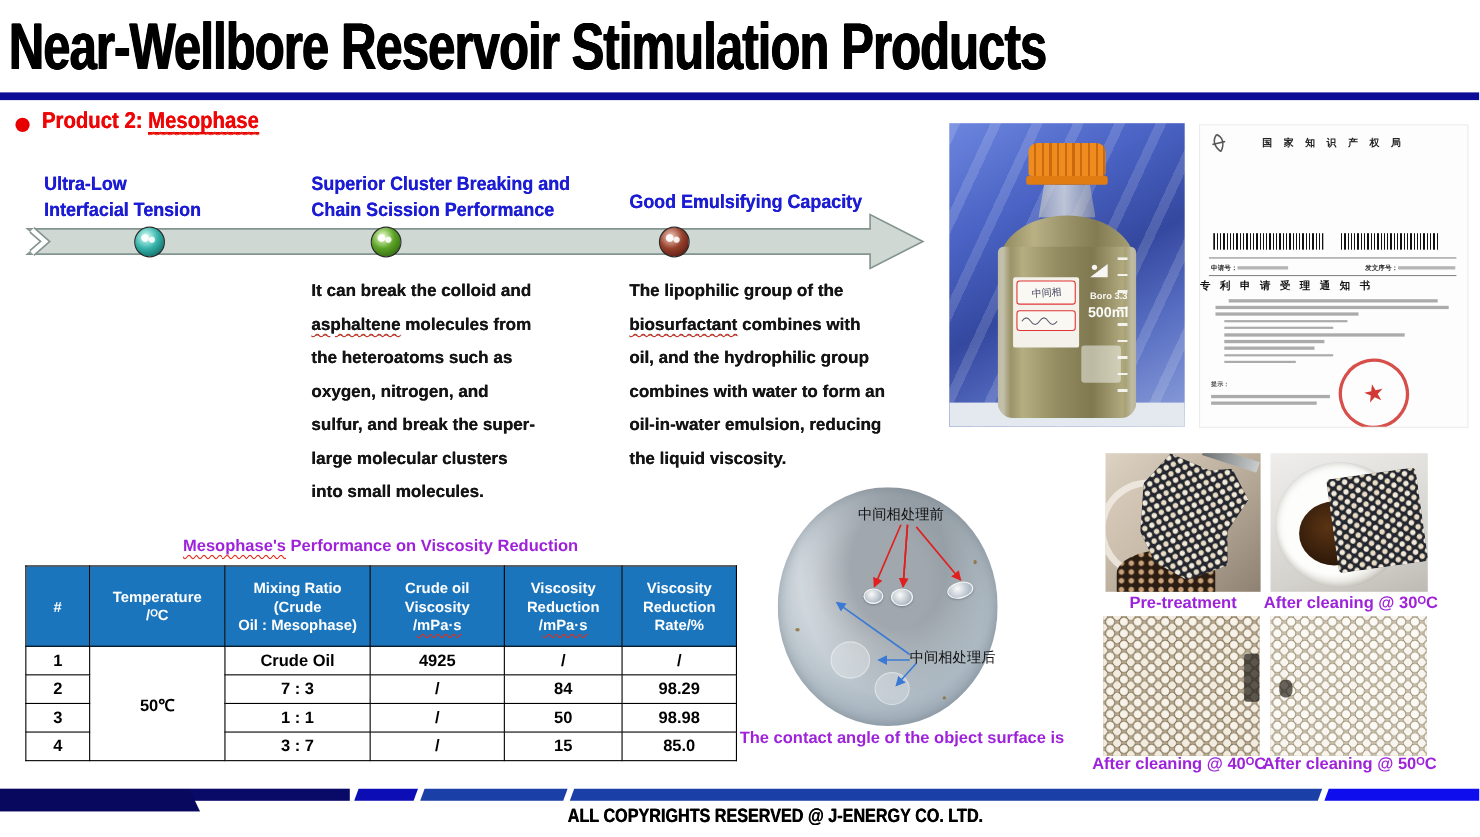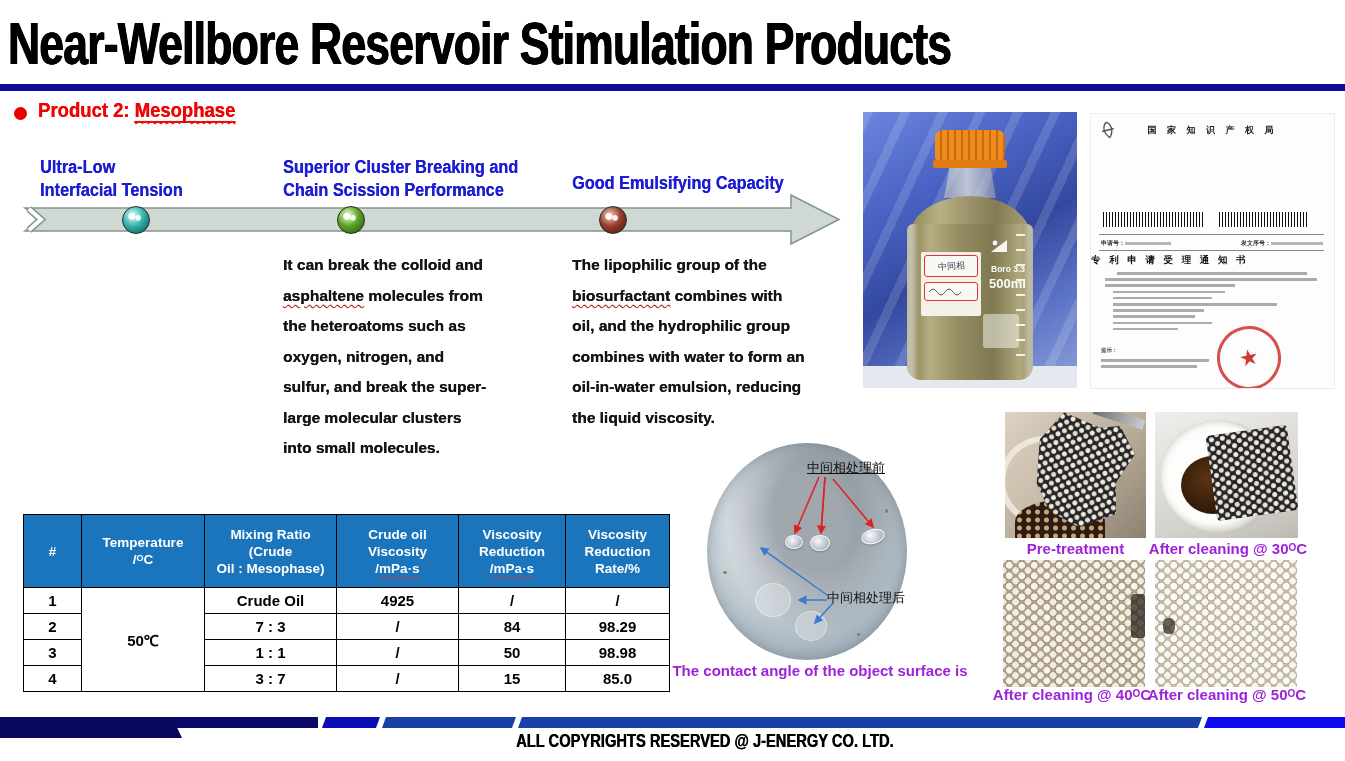--- a/index.html
+++ b/index.html
@@ -147,20 +147,21 @@
     <div>Superior Cluster Breaking and</div>
     <div>Chain Scission Performance</div>
   </div>
   <div class="abs feat-title" style="left:572px;top:172px;">
     <div>Good Emulsifying Capacity</div>
   </div>
 
   <div class="abs feat-body" style="left:283px;top:250px;width:208px;"><span>It can break the colloid and </span><span class="wavy">asphaltene</span><span> molecules from the heteroatoms such as oxygen, nitrogen, and sulfur, and break the super-large molecular clusters into small molecules.</span></div>
   <div class="abs feat-body" style="left:572px;top:250px;width:235px;"><span>The lipophilic group of the </span><span class="wavy">biosurfactant</span><span> combines with oil, and the hydrophilic group combines with water to form an oil-in-water emulsion, reducing the liquid viscosity.</span></div>
 
+  <div class="abs tbl-title"><span class="wavy">Mesophase's</span><span> Performance on Viscosity Reduction</span></div>
 
   <table class="vtab">
     <colgroup>
         <col style="width:58px">
         <col style="width:123px">
         <col style="width:132px">
         <col style="width:122px">
         <col style="width:107px">
         <col style="width:104px">
       </colgroup>
@@ -241,21 +242,21 @@
           </marker>
       </defs>
       <line x1="112" y1="34" x2="88" y2="90" stroke="#e02020" stroke-width="1.5" marker-end="url(#ar)"></line>
       <line x1="118" y1="34" x2="114" y2="90" stroke="#e02020" stroke-width="1.5" marker-end="url(#ab2,)"></line>
       <line x1="118" y1="34" x2="114" y2="90" stroke="#e02020" stroke-width="1.5" marker-end="url(#ar)"></line>
       <line x1="126" y1="36" x2="166" y2="84" stroke="#e02020" stroke-width="1.5" marker-end="url(#ar)"></line>
       <line x1="120" y1="152" x2="54" y2="105" stroke="#3a7ad4" stroke-width="1.5" marker-end="url(#ab)"></line>
       <line x1="120" y1="157" x2="92" y2="157" stroke="#3a7ad4" stroke-width="1.5" marker-end="url(#ab)"></line>
       <line x1="126" y1="160" x2="108" y2="180" stroke="#3a7ad4" stroke-width="1.5" marker-end="url(#ab)"></line>
     </svg>
-    <div class="ca-label" style="left:100px;top:16px;text-decoration:underline;">中间相处理前</div>
+    <div class="ca-label" style="left:73px;top:16px;">中间相处理前</div>
     <div class="ca-label" style="left:120px;top:146px;">中间相处理后</div>
   </div>
   <div class="abs purple-cap" style="left:670px;top:662px;width:300px;">
     <div>The contact angle of the object surface is</div>
   </div>
 
   <div class="abs bottle-fig">
     <div class="bench"></div>
     <div class="cap"></div>
     <div class="cap-ring"></div>

